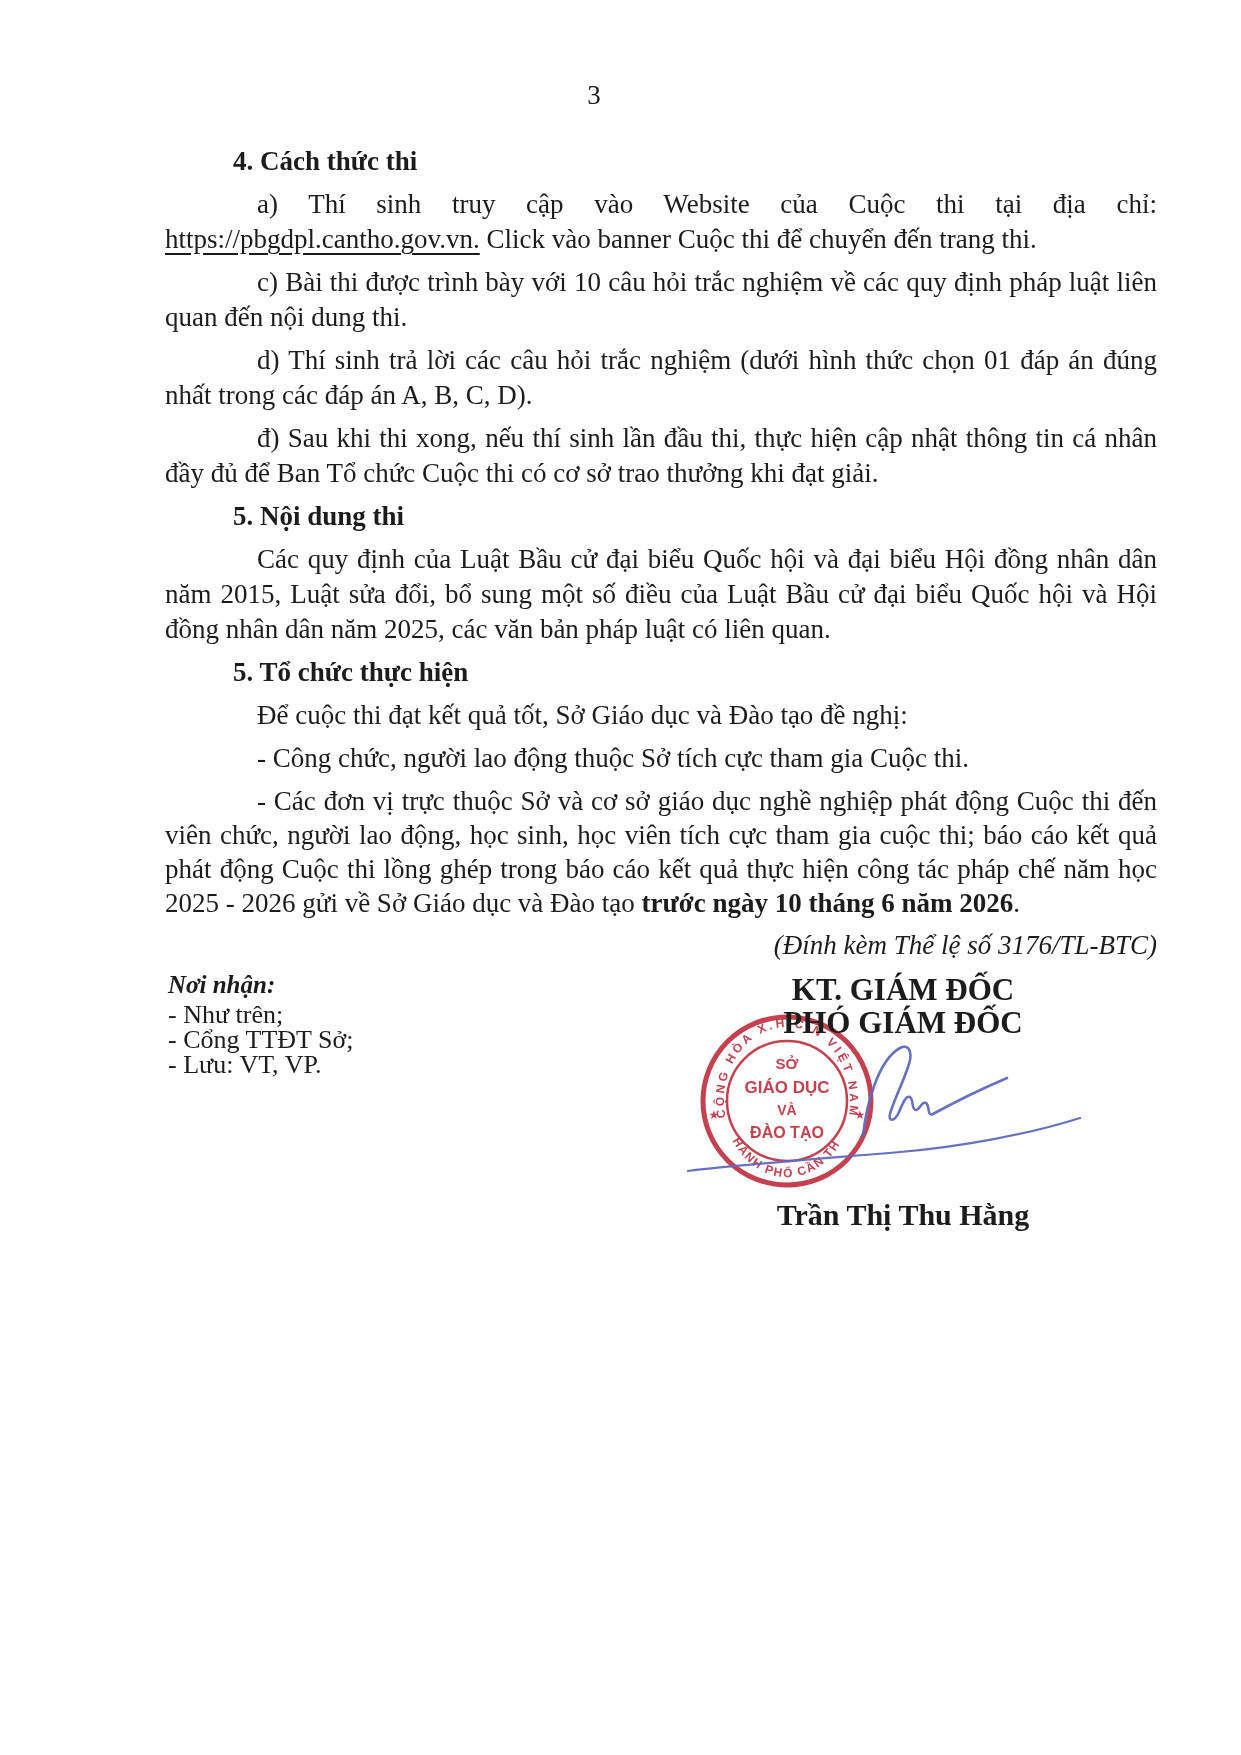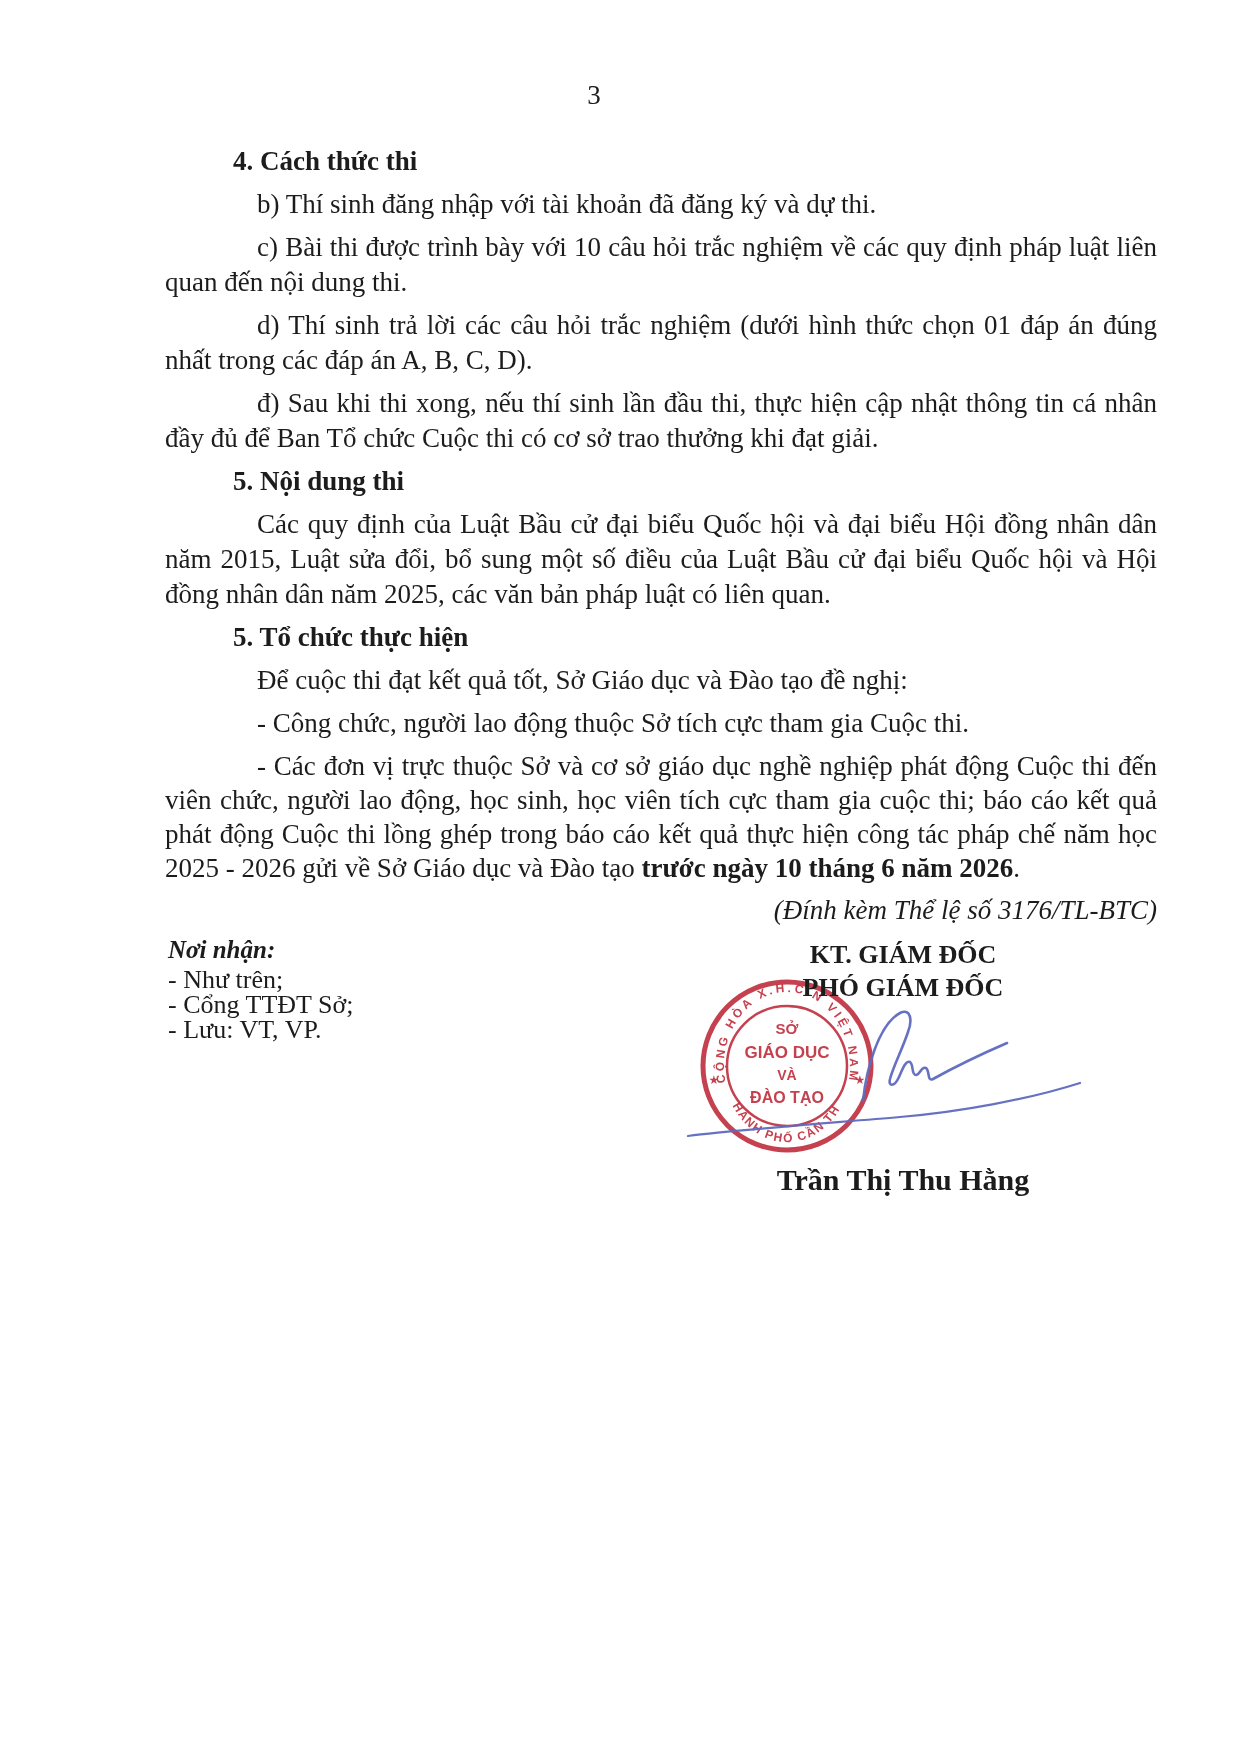--- a/index.html
+++ b/index.html
@@ -69,21 +69,21 @@
     margin-bottom:3px;
   }
   .recipients .item {
     font-size:26px; line-height:25px;
   }
   .sign-column {
     position:absolute; left:690px; top:2px; width:426px;
     text-align:center;
   }
   .sign-title {
-    font-weight:bold; font-size:26px; line-height:33px;
+    font-weight:bold; font-size:31px; line-height:33px;
     position:relative; z-index:3;
   }
   .signer-name {
     position:absolute; left:0; top:224px; width:426px;
     text-align:center;
     font-weight:bold; font-size:30px; line-height:36px;
     z-index:4;
   }
   .stamp-svg { position:absolute; left:697px; top:40px; z-index:1; }
   .signature-svg { position:absolute; left:680px; top:69px; z-index:2; }
@@ -104,22 +104,22 @@
 <body>
 
 <div class="page">
 
   <div class="page-number">3</div>
 
   <div class="content">
 
     <p class="heading h4">4. Cách thức thi</p>
 
+    <p class="para p-a"><span>a) Thí sinh truy cập vào Website của Cuộc thi tại địa chỉ: </span><span class="url">https://pbgdpl.cantho.gov.vn.</span><span> Click vào banner Cuộc thi để chuyển đến trang thi.</span></p>
 
-    <p class="para p-b">b) Thí sinh đăng nhập với tài khoản đã đăng ký và dự thi.</p>
 
     <p class="para p-c">c) Bài thi được trình bày với 10 câu hỏi trắc nghiệm về các quy định pháp luật liên quan đến nội dung thi.</p>
 
     <p class="para p-d">d) Thí sinh trả lời các câu hỏi trắc nghiệm (dưới hình thức chọn 01 đáp án đúng nhất trong các đáp án A, B, C, D).</p>
 
     <p class="para p-dd">đ) Sau khi thi xong, nếu thí sinh lần đầu thi, thực hiện cập nhật thông tin cá nhân đầy đủ để Ban Tổ chức Cuộc thi có cơ sở trao thưởng khi đạt giải.</p>
 
     <p class="heading h5a">5. Nội dung thi</p>
 
     <p class="para p-5">Các quy định của Luật Bầu cử đại biểu Quốc hội và đại biểu Hội đồng nhân dân năm 2015, Luật sửa đổi, bổ sung một số điều của Luật Bầu cử đại biểu Quốc hội và Hội đồng nhân dân năm 2025, các văn bản pháp luật có liên quan.</p>

